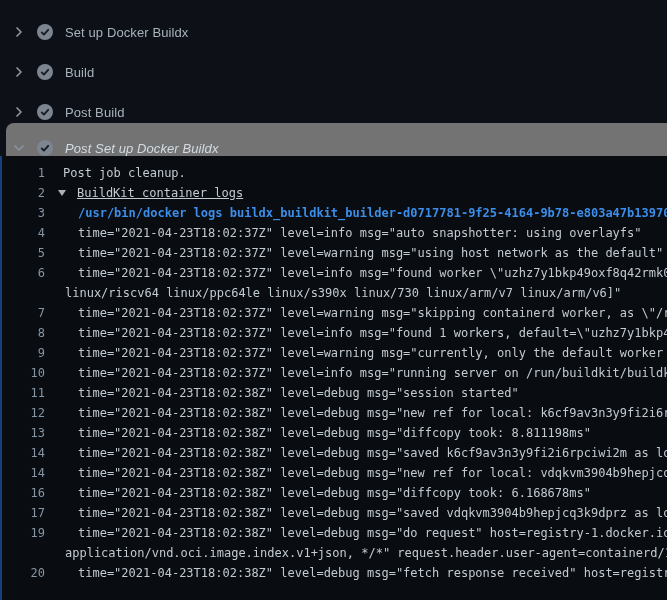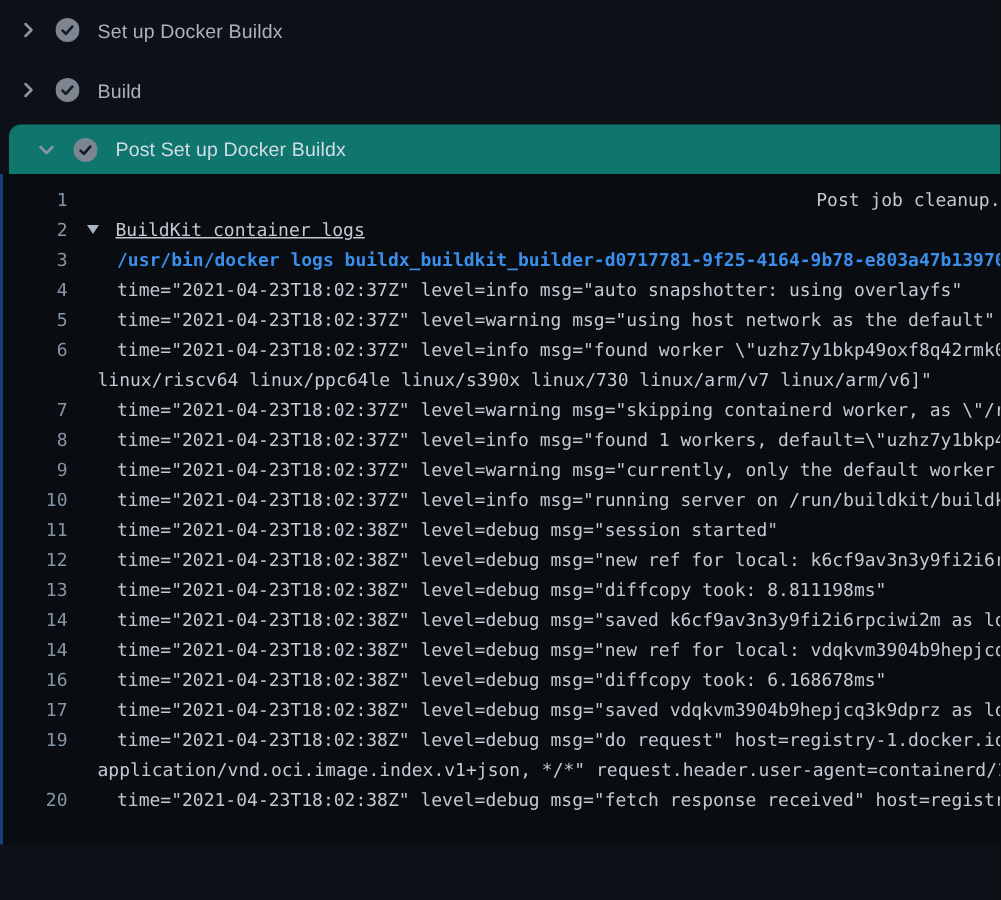--- a/index.html
+++ b/index.html
@@ -7,37 +7,38 @@
   body {
     background: #0d1117;
     font-family: "Liberation Sans", sans-serif;
   }
 
   
   .steps { padding-top: 0; }
   .step-row {
     height: 40px;
     display: flex;
-    align-items: center;
+    align-items: flex-end;
     padding-left: 11px;
     cursor: pointer;
   }
   .step-row .chev { width: 16px; height: 16px; flex: none; margin-right: 10px; }
   .step-row .check { width: 16px; height: 16px; flex: none; margin-right: 12px; }
   .step-label {
     font-size: 13px;
     color: #a8b3bd;
     letter-spacing: .1px;
   }
   .step-row.expanded {
     height: 33px;
     margin: 3px 0 0 6px;
-    padding-left: 17px;
-    background: #0f766e;
+    padding-left: 5px;
+    background: #737373;
     border-radius: 8px 0 0 0;
+    font-style: italic;
   }
   .step-row.expanded .step-label { color: #d3dce4; }
 
   
   .log {
     background: #090c10;
     border-left: 2px solid #17417e;
     height: 447px;
     padding-top: 7px;
     font-family: "DejaVu Sans Mono", monospace;
@@ -48,21 +49,21 @@
   .log-row { display: flex; height: 20px; line-height: 20px; white-space: pre; }
   .ln {
     width: 43px;
     flex: none;
     text-align: right;
     color: #8696a6;
     cursor: pointer;
     user-select: none;
   }
   .lc { white-space: pre; overflow: hidden; flex: 1; }
-  .lc.t-top     { padding-left: 18px; text-align: right; }
+  .lc.t-top     { padding-left: 18px; }
   .lc.t-group   { padding-left: 13px; text-decoration: underline; }
   .lc.t-item    { padding-left: 33px; }
   .lc.t-command { padding-left: 33px; color: #3b8eea; font-weight: bold; }
   .lc.t-wrap    { padding-left: 20px; }
   .caret {
     display: inline-block;
     width: 0; height: 0;
     border-left: 4.5px solid transparent;
     border-right: 4.5px solid transparent;
     border-top: 6px solid #aab4bf;
@@ -88,20 +89,30 @@
       <div class="step-row">
         <svg class="chev" viewBox="0 0 16 16">
           <path d="M6 4l4 4-4 4" fill="none" stroke="#8b949e" stroke-width="1.7" stroke-linecap="round" stroke-linejoin="round"></path>
         </svg>
         <svg class="check" viewBox="0 0 16 16">
           <circle cx="8" cy="8" r="8" fill="#7d8590"></circle>
           <path d="M4.7 8.4l2.2 2.2 4.3-4.8" fill="none" stroke="#161b22" stroke-width="1.8" stroke-linecap="round" stroke-linejoin="round"></path>
         </svg>
         <span class="step-label">Build</span>
       </div>
+      <div class="step-row">
+        <svg class="chev" viewBox="0 0 16 16">
+          <path d="M6 4l4 4-4 4" fill="none" stroke="#8b949e" stroke-width="1.7" stroke-linecap="round" stroke-linejoin="round"></path>
+        </svg>
+        <svg class="check" viewBox="0 0 16 16">
+          <circle cx="8" cy="8" r="8" fill="#7d8590"></circle>
+          <path d="M4.7 8.4l2.2 2.2 4.3-4.8" fill="none" stroke="#161b22" stroke-width="1.8" stroke-linecap="round" stroke-linejoin="round"></path>
+        </svg>
+        <span class="step-label">Post Build</span>
+      </div>
       <div class="step-row expanded">
         <svg class="chev" viewBox="0 0 16 16">
           <path d="M4 6l4 4 4-4" fill="none" stroke="#8b949e" stroke-width="1.7" stroke-linecap="round" stroke-linejoin="round"></path>
         </svg>
         <svg class="check" viewBox="0 0 16 16">
           <circle cx="8" cy="8" r="8" fill="#7d8590"></circle>
           <path d="M4.7 8.4l2.2 2.2 4.3-4.8" fill="none" stroke="#161b22" stroke-width="1.8" stroke-linecap="round" stroke-linejoin="round"></path>
         </svg>
         <span class="step-label">Post Set up Docker Buildx</span>
       </div>

